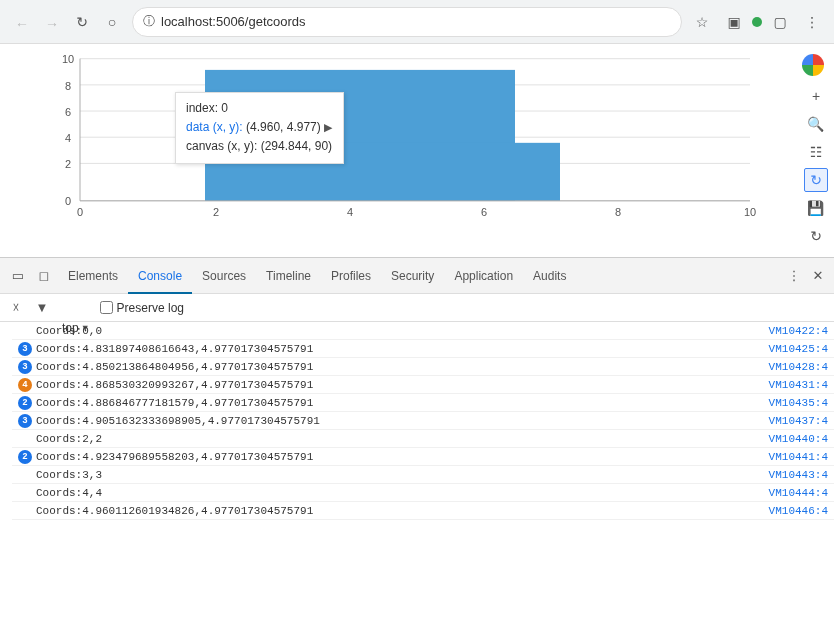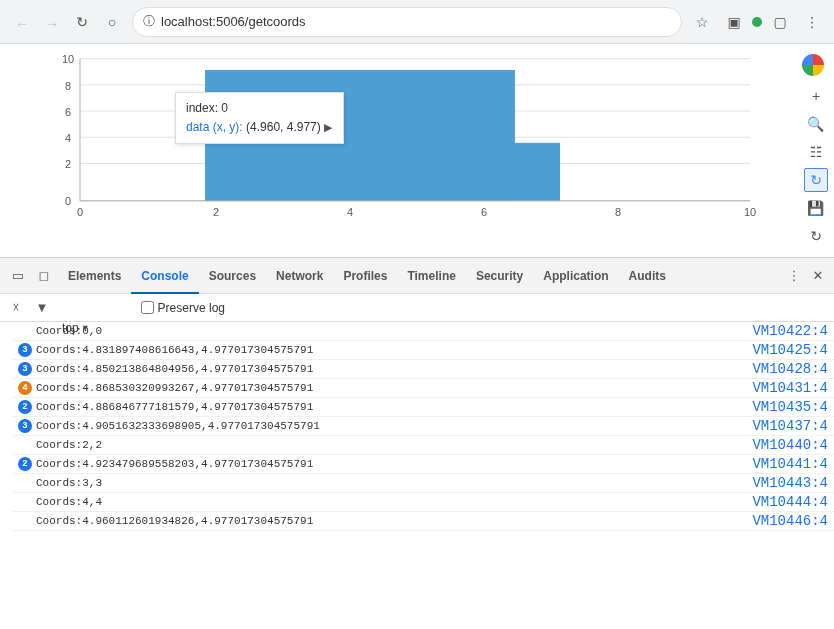--- a/index.html
+++ b/index.html
@@ -63,21 +63,20 @@
     }
     .devtools-tab {
       padding: 0 10px;
       height: 36px;
       line-height: 36px;
       cursor: pointer;
       font-size: 12px;
       color: #555;
       border-bottom: 2px solid transparent;
       white-space: nowrap;
-      font-weight: bold;
     }
     .devtools-tab.active {
       color: #1a73e8;
       border-bottom: 2px solid #0369a1;
     }
     .devtools-icons {
       display: flex; gap: 2px; align-items: center;
       padding: 0 2px;
     }
     .devtools-icon-btn {
@@ -102,21 +101,21 @@
       cursor: pointer; display: flex; align-items: center; justify-content: center;
       color: #555; font-size: 13px; border-radius: 3px;
     }
     .filter-dropdown {
       display: flex; align-items: center; gap: 2px; cursor: pointer;
       padding: 2px 4px; border-radius: 3px; margin-top: 40px;
     }
     .filter-text { font-size: 12px; color: #333; }
     .filter-arrow { font-size: 9px; color: #555; }
     .preserve-log-label {
-      display: flex; align-items: center; gap: 4px; font-size: 12px; color: #333; cursor: pointer; margin-left: 41px;
+      display: flex; align-items: center; gap: 4px; font-size: 12px; color: #333; cursor: pointer;
     }
     .preserve-checkbox { cursor: pointer; }
 
     
     .console-log {
       flex: 1;
       overflow-y: auto;
       font-family: 'Courier New', monospace;
       font-size: 11px;
       margin-left: 12px;
@@ -128,21 +127,21 @@
       padding: 1px 6px;
       border-bottom: 1px solid #f0f0f0;
       min-height: 18px;
     }
     .log-badge {
       display: inline-flex; align-items: center; justify-content: center;
       width: 14px; height: 14px; border-radius: 50%;
       font-size: 9px; font-weight: bold; color: #fff; margin-right: 4px; flex-shrink: 0;
     }
     .log-text { color: #333; flex: 1; }
-    .log-source { color: #1a73e8; font-size: 14px; cursor: pointer; white-space: nowrap; }
+    .log-source { color: #1a73e8; font-size: 11px; cursor: pointer; white-space: nowrap; }
     .log-prefix { display: flex; align-items: center; }
 
     
     .ext-circle {
       width: 22px; height: 22px; border-radius: 50%;
       background: conic-gradient(#ea4335 0deg 90deg, #fbbc04 90deg 180deg, #34a853 180deg 270deg, #4285f4 270deg 360deg);
     }
     .status-dot {
       width: 10px; height: 10px; border-radius: 50%; background: #34a853;
     }
@@ -207,20 +206,21 @@
   </svg>
 
   
   <div style="position:absolute; top:48px; left:175px; background:#fff; border:1px solid #ddd; padding:6px 10px; font-size:12px; color:#333; line-height:1.6; box-shadow:1px 1px 4px rgba(0,0,0,0.15); pointer-events:none;">
     <div>index: 0</div>
     <div>
       <span style="color:#1a73e8">data (x, y): </span>
       <span>(4.960, 4.977)</span>
       <span style="color:#555; font-size:11px;"> ▶</span>
     </div>
+    <div>canvas (x, y): (294.844, 90)</div>
   </div>
 
   
   <div style="position:absolute; top:10px; right:10px;">
     <div class="ext-circle"></div>
   </div>
 
   
   <div style="position:absolute; top:40px; right:6px; display:flex; flex-direction:column; gap:4px;">
     <button style="width:24px;height:24px;border:none;background:transparent;cursor:pointer;display:flex;align-items:center;justify-content:center;font-size:14px;color:#555;">+</button>
@@ -235,23 +235,22 @@
 <div class="devtools">
 
   <div class="devtools-header">
     <div class="devtools-icons">
       <button class="devtools-icon-btn">▭</button>
       <button class="devtools-icon-btn">◻</button>
     </div>
     <div class="devtools-tab">Elements</div>
     <div class="devtools-tab active">Console</div>
     <div class="devtools-tab">Sources</div>
-    <div class="devtools-tab">Network</div>
+    <div class="devtools-tab">Timeline</div>
     <div class="devtools-tab">Profiles</div>
-    <div class="devtools-tab">Timeline</div>
     <div class="devtools-tab">Security</div>
     <div class="devtools-tab">Application</div>
     <div class="devtools-tab">Audits</div>
     <div class="devtools-spacer"></div>
     <button class="devtools-icon-btn">⋮</button>
     <button class="devtools-icon-btn">✕</button>
   </div>
 
   <div class="console-toolbar">
     <button class="console-toolbar-btn">☓</button>

